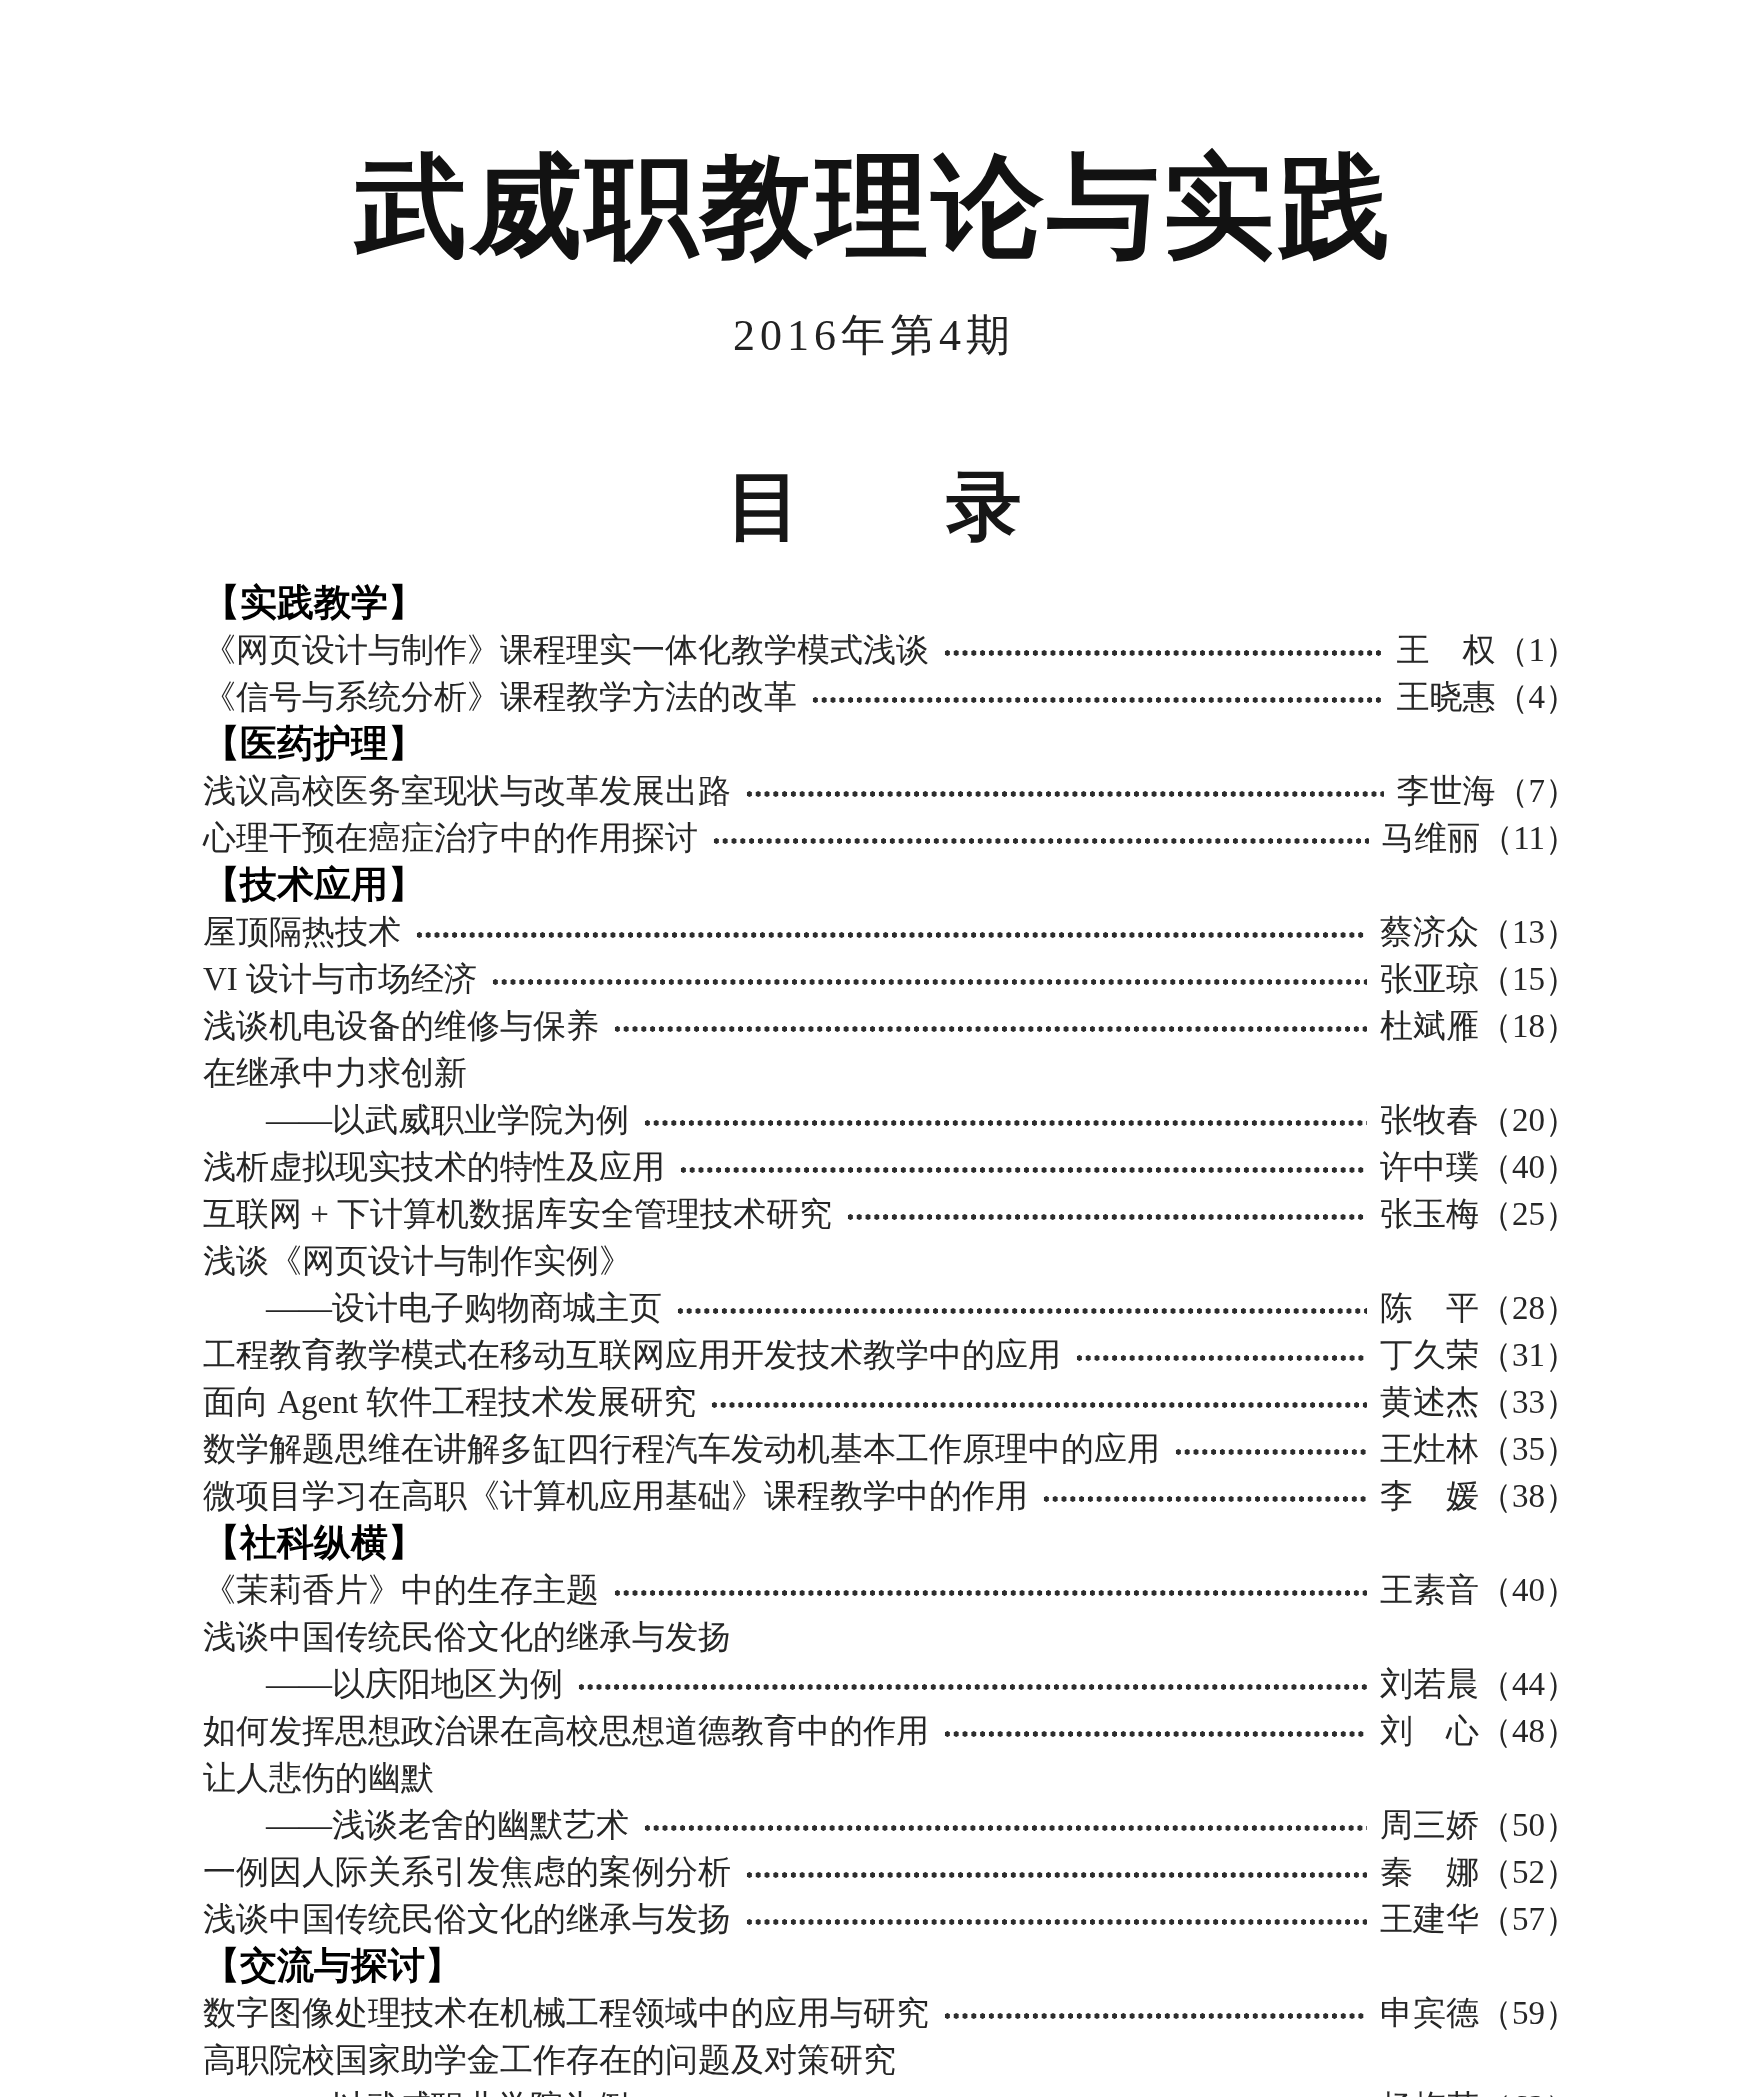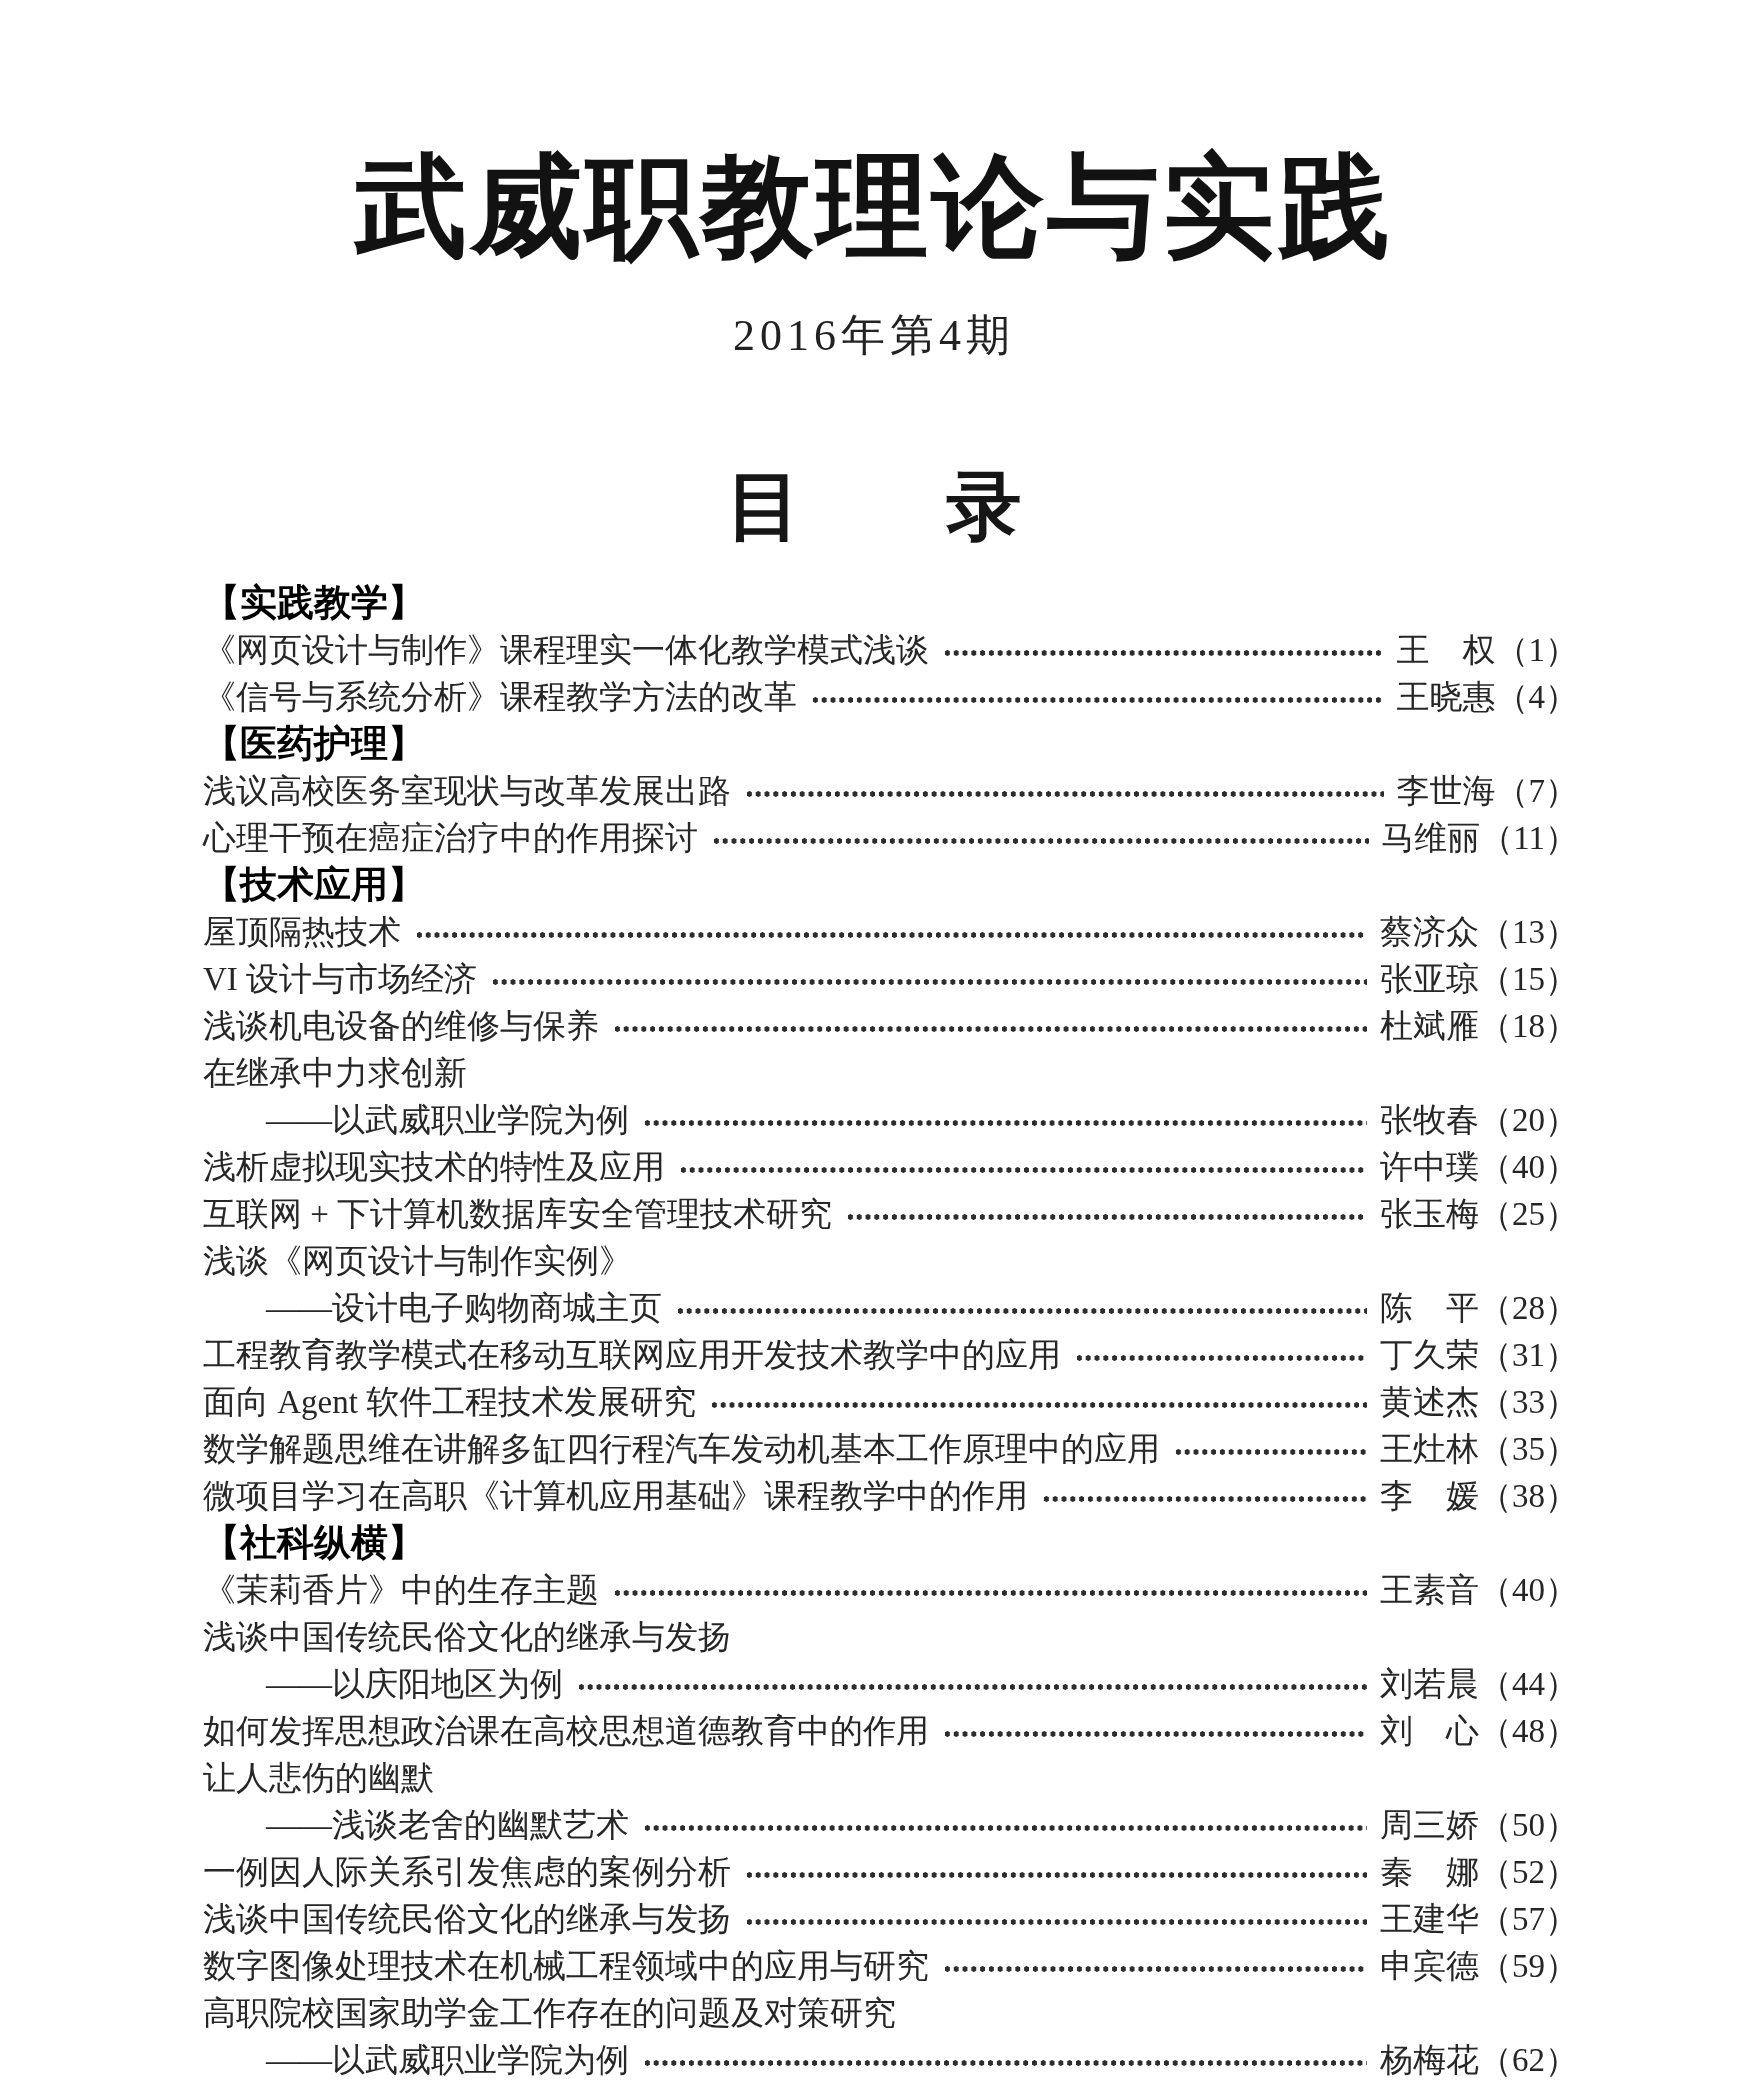--- a/index.html
+++ b/index.html
@@ -198,20 +198,21 @@
       <div class="row">
         <span class="text">一例因人际关系引发焦虑的案例分析</span>
         <span class="dots"></span>
         <span class="ref">秦　娜（52）</span>
       </div>
       <div class="row">
         <span class="text">浅谈中国传统民俗文化的继承与发扬</span>
         <span class="dots"></span>
         <span class="ref">王建华（57）</span>
       </div>
+      <div class="row section">【交流与探讨】</div>
       <div class="row">
         <span class="text">数字图像处理技术在机械工程领域中的应用与研究</span>
         <span class="dots"></span>
         <span class="ref">申宾德（59）</span>
       </div>
       <div class="row">
         <span class="text">高职院校国家助学金工作存在的问题及对策研究</span>
       </div>
       <div class="row indent">
         <span class="text">——以武威职业学院为例</span>

